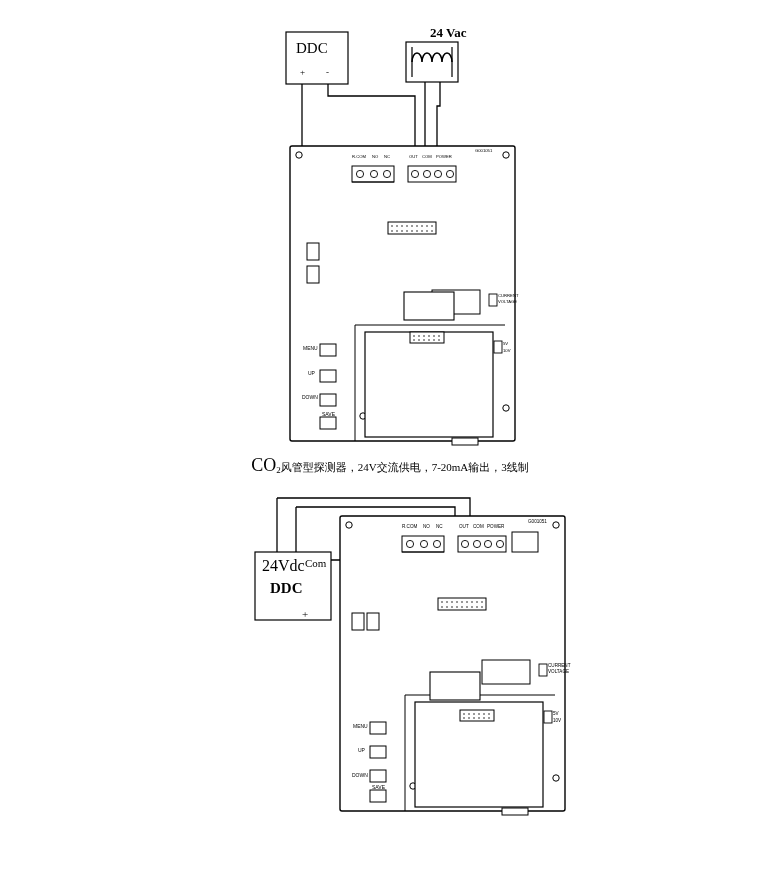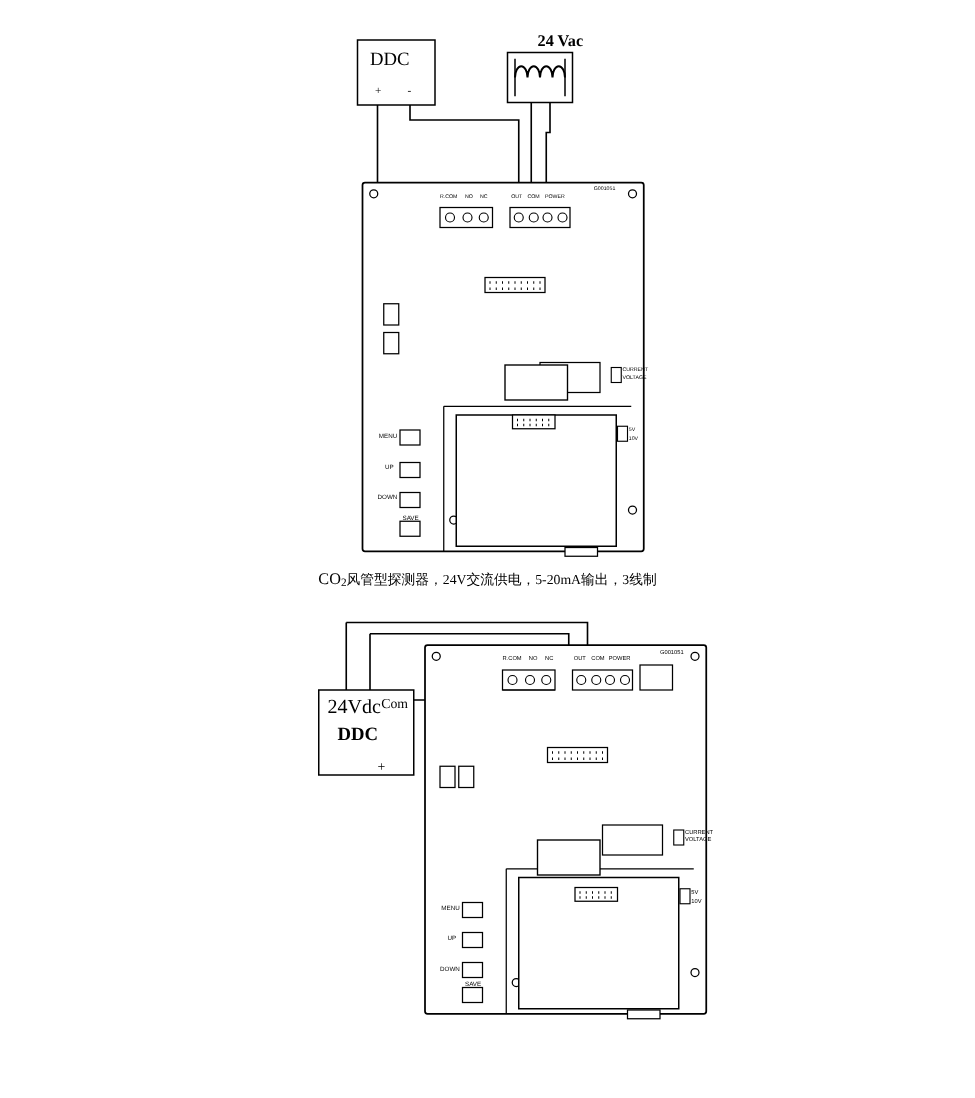--- a/index.html
+++ b/index.html
@@ -1,20 +1,20 @@
 <!DOCTYPE html>
 <html><head>
 <meta charset="utf-8">
 <style>
   html,body{margin:0;padding:0;background:#ffffff;}
   body{width:780px;height:878px;position:relative;font-family:"Liberation Serif",serif;color:#000;}
   .canvas{position:relative;width:780px;height:878px;overflow:hidden;}
   .diagram{position:absolute;left:0;top:0;width:780px;height:878px;}
   .caption{position:absolute;text-align:center;font-family:"Liberation Serif",serif;font-size:11px;color:#000;white-space:nowrap;}
-  .caption .big{font-size:13px;}
+  .caption .big{font-size:18px;}
   .caption .sub{font-size:9px;vertical-align:-2px;}
   #cap1{left:0;top:455px;width:780px;}
   #cap2{left:0;top:842px;width:780px;}
   .lbl{position:absolute;font-family:"Liberation Serif",serif;color:#000;white-space:nowrap;}
   .ddc1{left:296px;top:40px;font-size:15px;}
   .plus1{left:300px;top:67px;font-size:9px;}
   .minus1{left:326px;top:67px;font-size:9px;}
   .vac{left:405px;top:25px;font-size:13px;font-weight:bold;margin-left:25px;}
   .v24{left:262px;top:557px;font-size:16px;}
   .com2{left:305px;top:557px;font-size:11px;}
@@ -190,16 +190,16 @@
   <div class="lbl plus1">+</div>
   <div class="lbl minus1">-</div>
   <div class="lbl vac">24 Vac</div>
 
   <div class="lbl v24">24Vdc</div>
   <div class="lbl com2">Com</div>
   <div class="lbl ddc2">DDC</div>
   <div class="lbl plus2">+</div>
 
   <div class="caption" id="cap1">
-    <span class="big">CO</span><span class="sub">2</span><span>风管型探测器，24V交流供电，5-20mA输出，3线制</span>
+    <span class="big">CO</span><span class="sub">2</span><span>风管型探测器，24V交流供电，7-20mA输出，3线制</span>
   </div>
 
 </div>
 
 </body></html>

